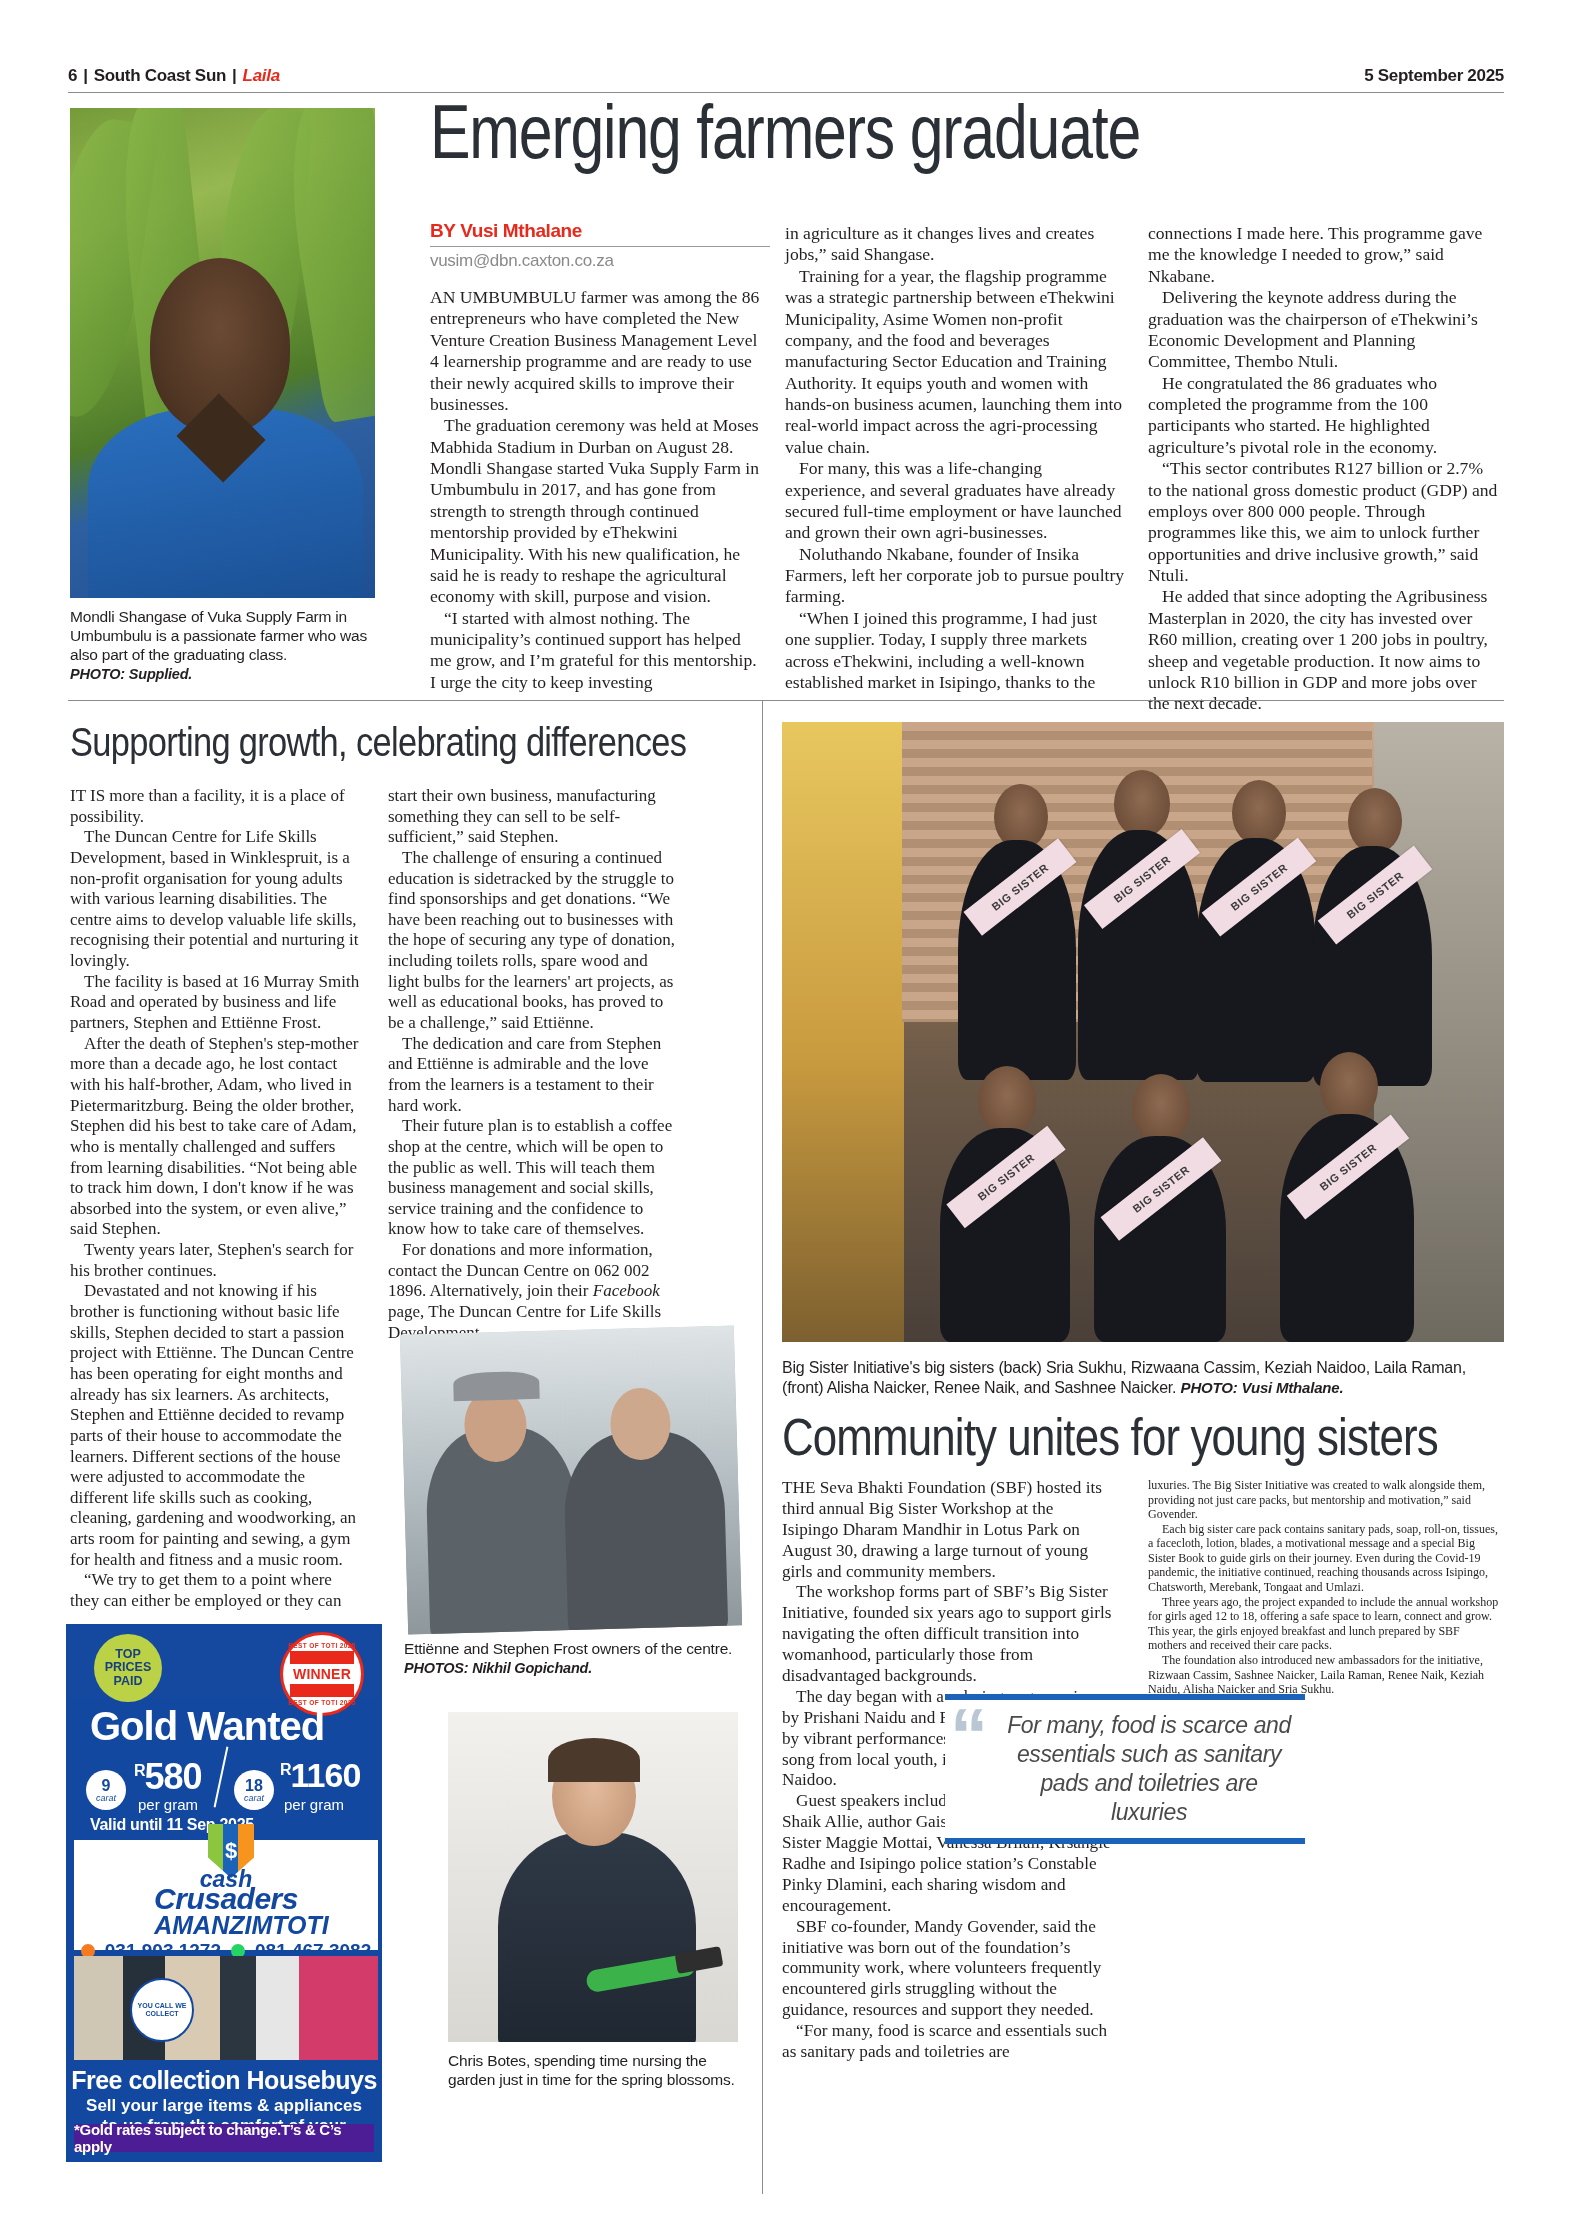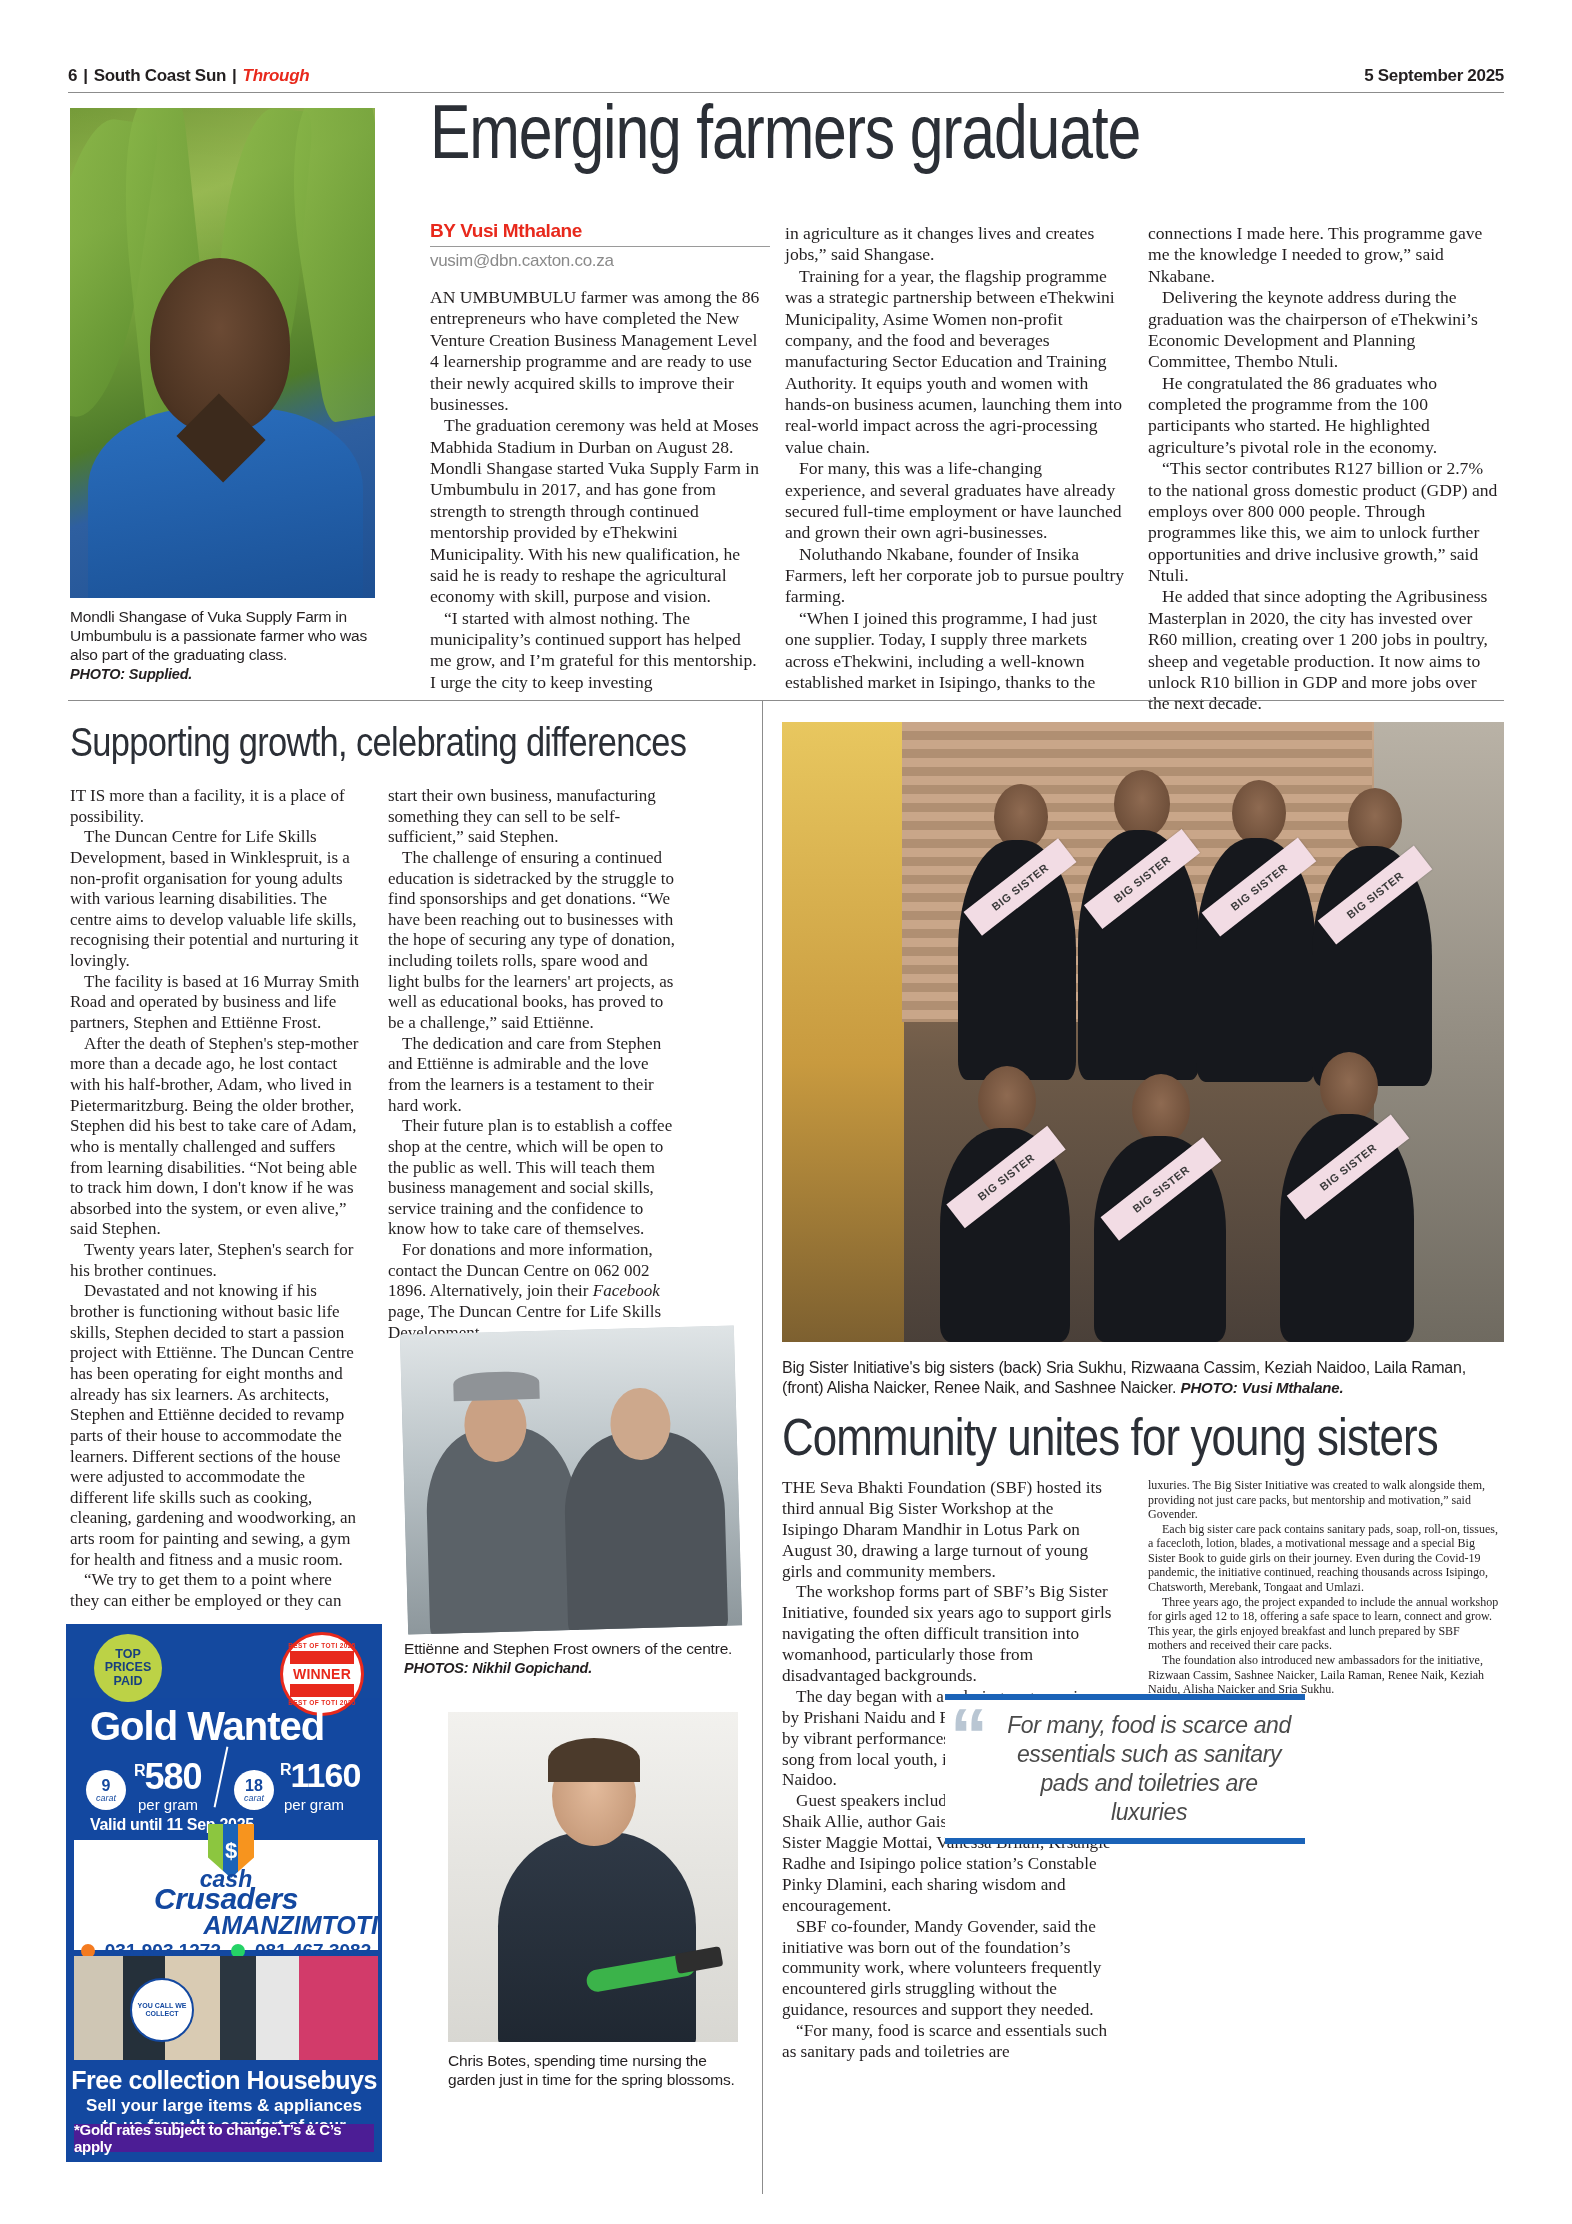--- a/index.html
+++ b/index.html
@@ -272,21 +272,21 @@
   }
   .ad-shield {
     position:absolute; left:134px; top:-16px; width:46px; height:54px;
     background:linear-gradient(90deg,#8cc63f 0 33%, #1a63b8 33% 66%, #f7941e 66% 100%);
     clip-path:polygon(50% 0,100% 0,100% 62%,50% 100%,0 62%,0 0);
     display:flex; align-items:center; justify-content:center;
     color:#fff; font-weight:700; font-size:22px;
   }
   .ad-cash { position:absolute; left:0; right:0; top:26px; text-align:center; color:#1348a0; font-size:23px; font-weight:700; font-style:italic; }
   .ad-crus { position:absolute; left:0; right:0; top:42px; text-align:center; color:#1348a0; font-size:30px; font-weight:700; font-style:italic; letter-spacing:-0.5px; }
-  .ad-town { position:absolute; left:0; right:0; top:71px; text-align:right; color:#1348a0; font-size:25px; font-weight:700; font-style:italic; letter-spacing:0px;padding-left:31px; }
+  .ad-town { position:absolute; left:0; right:0; top:71px; text-align:center; color:#1348a0; font-size:25px; font-weight:700; font-style:italic; letter-spacing:0px;padding-left:31px; }
   .ad-phones {
     position:absolute; left:0; right:0; top:100px;
     display:flex; justify-content:center; gap:10px; align-items:center;
     color:#1348a0; font-size:19px; font-weight:700;
   }
   .dot { width:14px; height:14px; border-radius:50%; display:inline-block; }
   .dot.tel { background:#f47b20; }
   .dot.wa { background:#25d366; }
   .ad-addr { position:absolute; left:0; right:0; top:124px; text-align:center; color:#1348a0; font-size:17px; }
 
@@ -312,21 +312,21 @@
 <body>
 
 <div class="page">
 
   <div class="masthead">
     <div class="left">
       <span>6</span>
       <span>|</span>
       <span>South Coast Sun</span>
       <span>|</span>
-      <span class="sect">Through</span>
+      <span class="sect">Laila</span>
     </div>
     <div>5 September 2025</div>
   </div>
   <div class="rule-top"></div>
 
   <div class="hl1">Emerging farmers graduate</div>
 
   <div class="photo1">
     <div class="leaf" style="left:-20px;top:10px;width:90px;height:300px;transform:rotate(8deg);"></div>
     <div class="leaf" style="left:60px;top:-10px;width:70px;height:340px;transform:rotate(-6deg);"></div>

